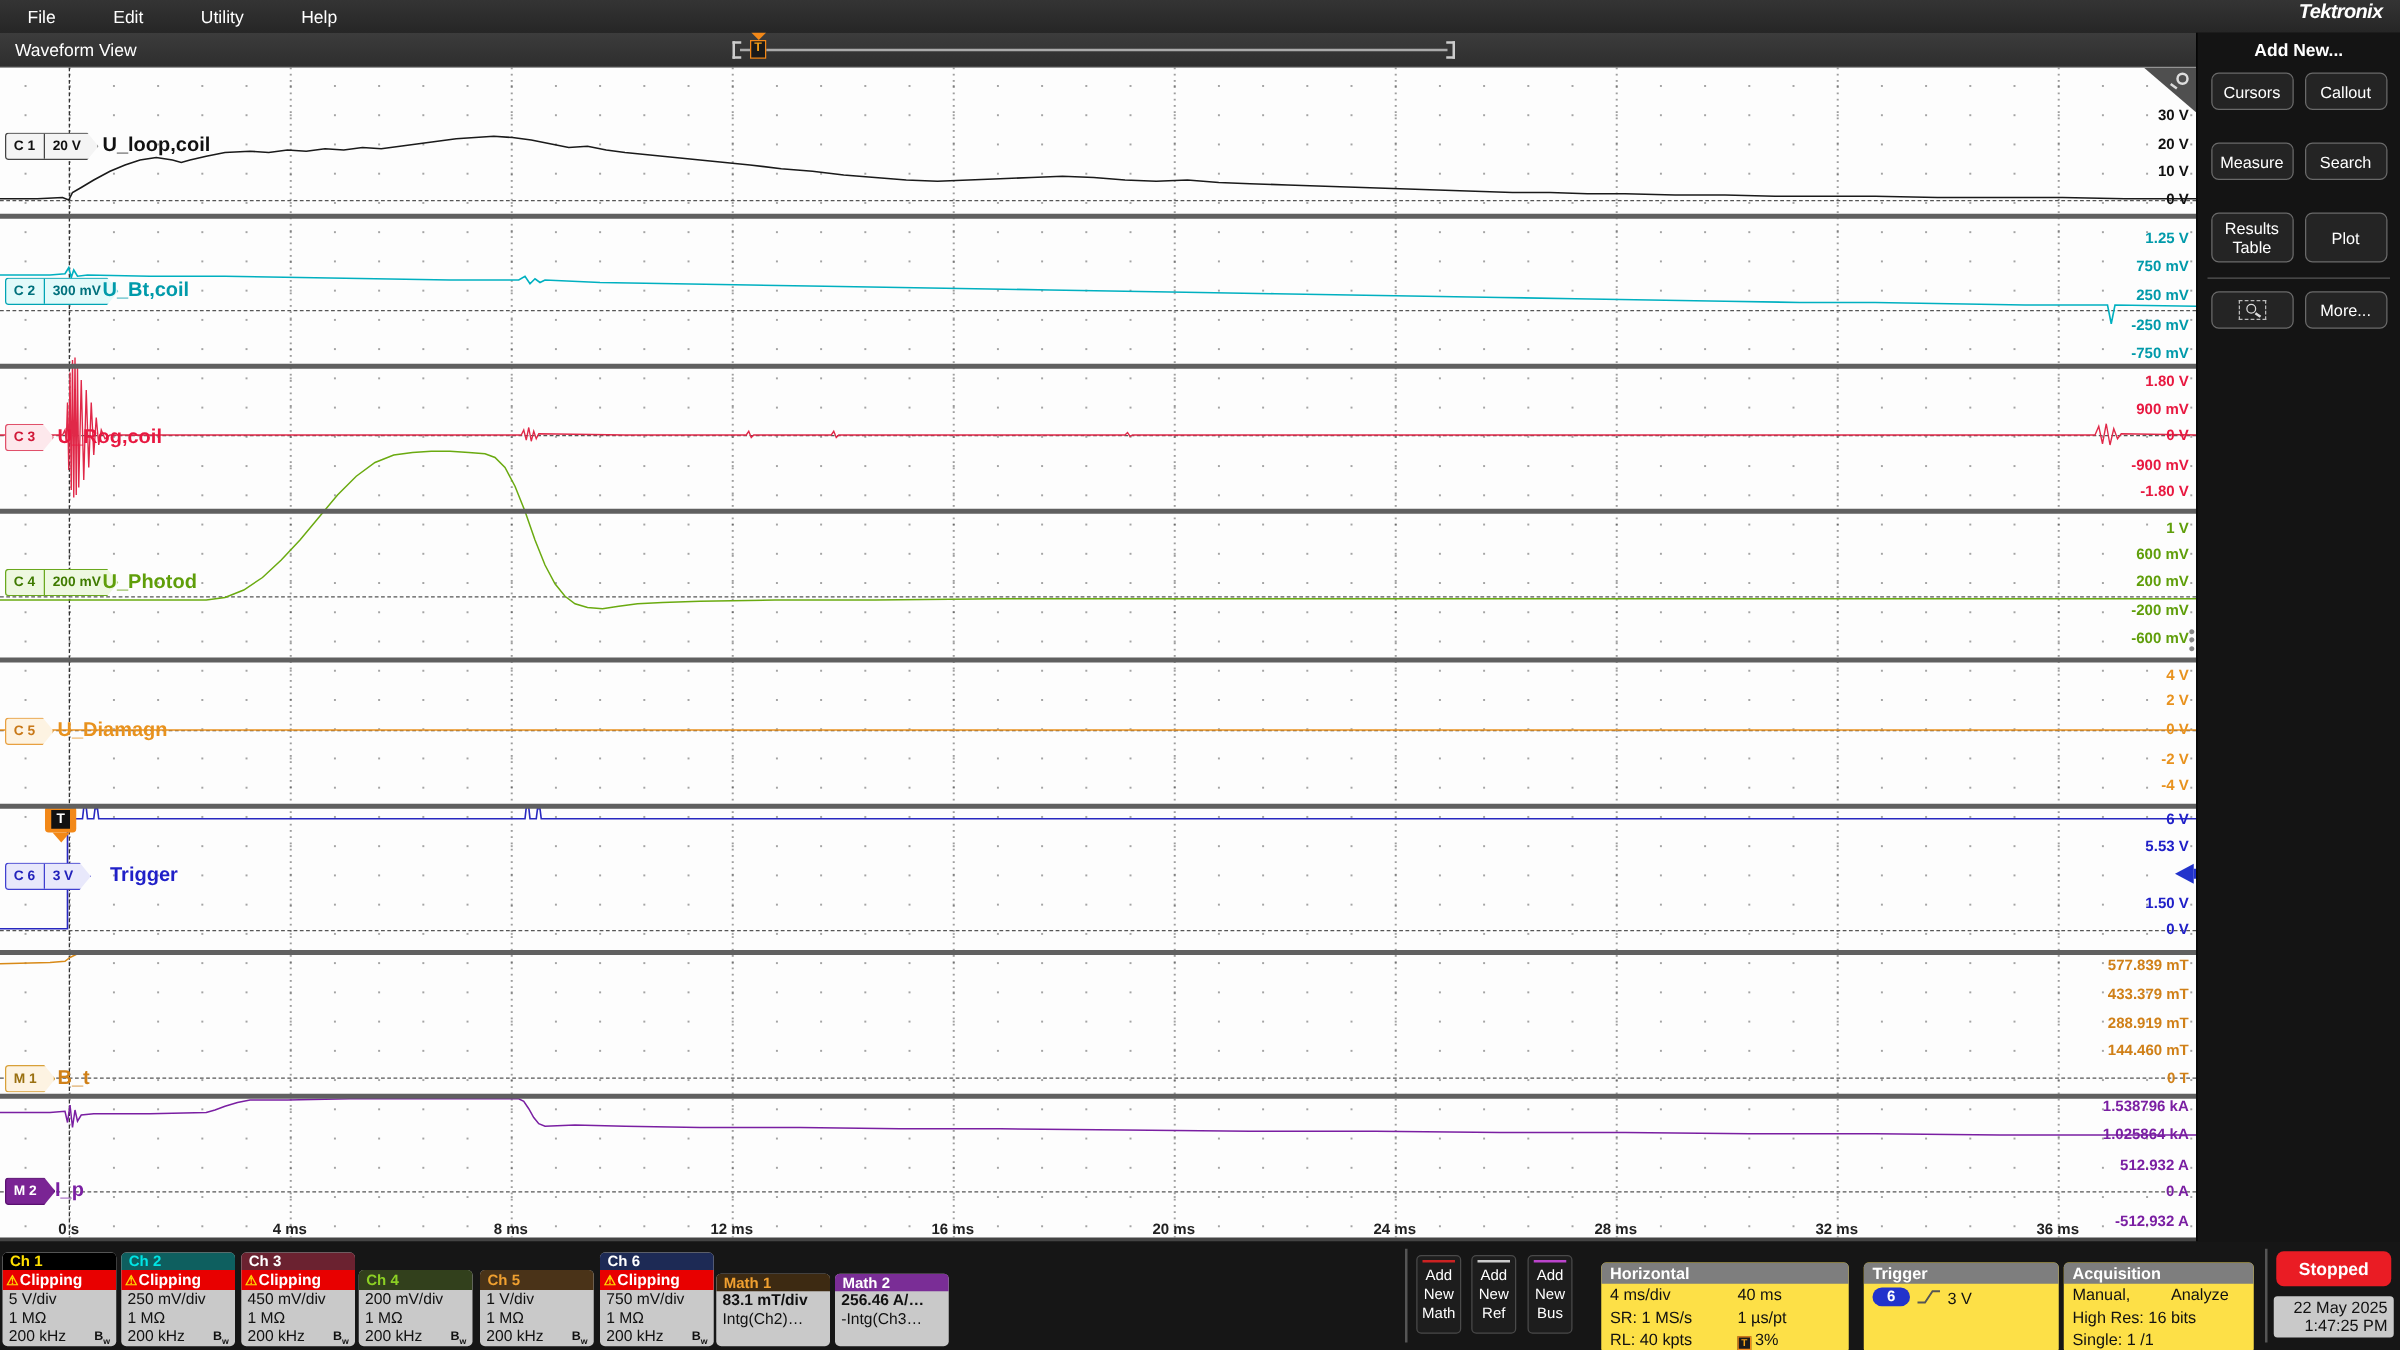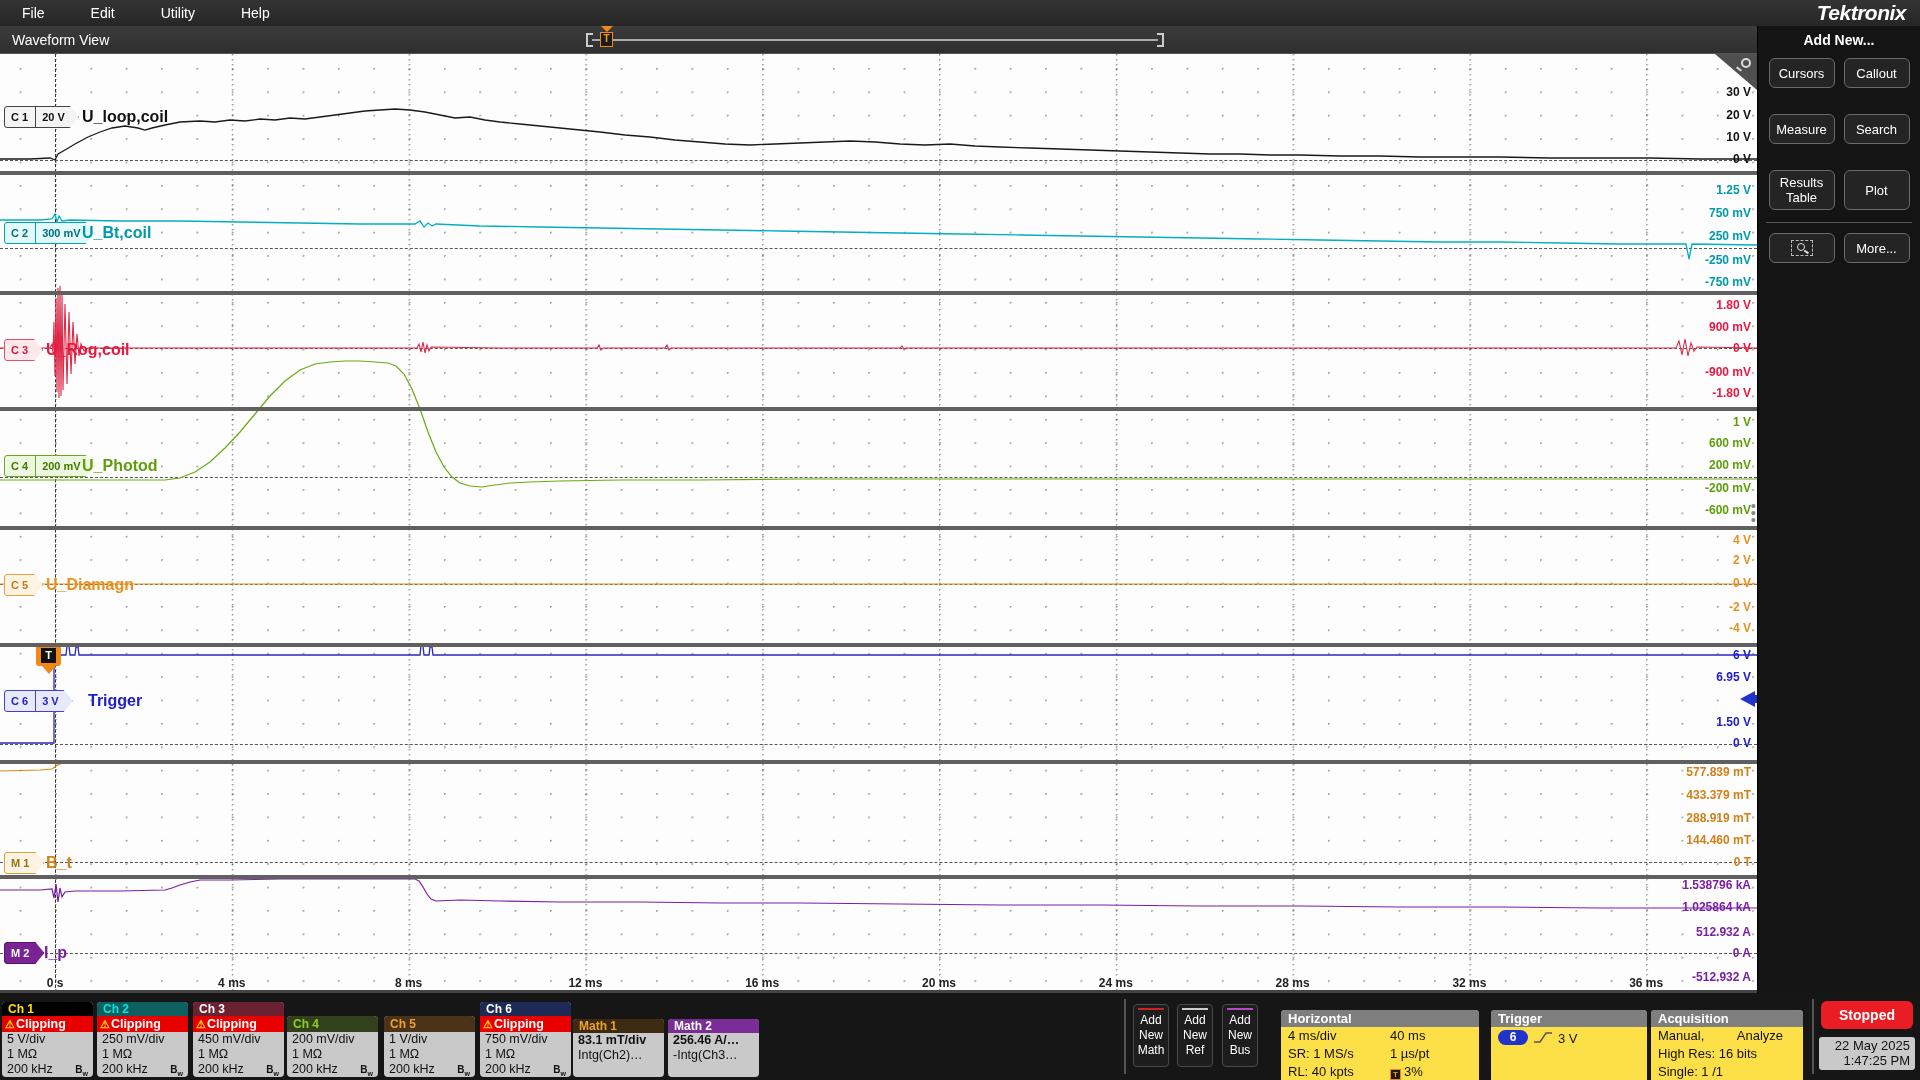--- a/index.html
+++ b/index.html
@@ -4,21 +4,21 @@
 <style>
   * { margin:0; padding:0; box-sizing:border-box; }
   html,body { width:1920px; height:1080px; overflow:hidden; background:#111;
     font-family:"Liberation Sans", sans-serif; -webkit-font-smoothing:antialiased; }
 
   
   .menubar { position:absolute; left:0; top:0; width:1920px; height:26px;
     background:linear-gradient(#343434,#262626); display:flex; align-items:center; z-index:30;}
   .menu-item { color:#fff; font-size:14px; padding:0 10px; margin-right:26px; cursor:default;}
   .menu-item:first-child { margin-left:12px; }
-  .brand { position:absolute; right:14px; top:1px; color:#fff; font-size:21px; font-weight:bold;
+  .brand { position:absolute; right:14px; top:1px; color:#fff; font-size:16px; font-weight:bold;
     font-style:italic; letter-spacing:-0.5px; }
 
   
   .waveform-col { position:absolute; left:0; top:26px; width:1757px; height:967px; }
   .view-titlebar { position:relative; width:100%; height:28px;
     background:linear-gradient(#3c3c3c,#2e2e2e); border-bottom:1px solid #555;
     color:#fff; font-size:14px; line-height:28px; padding-left:12px; }
   .panbar { position:absolute; left:586px; top:6px; width:578px; height:16px; }
   .panbar .track { position:absolute; left:6px; right:6px; top:7px; height:2px; background:#aaa; }
   .panbar .br { position:absolute; top:1px; width:7px; height:14px; border:2px solid #ccc; }
@@ -225,21 +225,21 @@
       <div class="scale-label" style="top: 486px; color: rgb(232, 146, 30);">4 V</div>
       <div class="scale-label" style="top: 506px; color: rgb(232, 146, 30);">2 V</div>
       <div class="scale-label" style="top: 529px; color: rgb(232, 146, 30);">0 V</div>
       <div class="scale-label" style="top: 553px; color: rgb(232, 146, 30);">-2 V</div>
       <div class="scale-label" style="top: 574px; color: rgb(232, 146, 30);">-4 V</div>
       <div class="badge" style="left: 4px; top: 531px; background: rgb(253, 243, 226); border: 1.5px solid rgb(232, 160, 64); color: rgb(200, 120, 24);">
         <span class="cell" style="padding-right: 14px;">C 5</span>
       </div>
       <div class="ch-label" style="left: 46px; top: 531px; color: rgb(232, 146, 30);">U_Diamagn</div>
       <div class="scale-label" style="top: 601px; color: rgb(32, 32, 200);">6 V</div>
-      <div class="scale-label" style="top: 623px; color: rgb(32, 32, 200);">6.95 V</div>
+      <div class="scale-label" style="top: 623px; color: rgb(32, 32, 200);">5.53 V</div>
       <div class="scale-label" style="top: 668px; color: rgb(32, 32, 200);">1.50 V</div>
       <div class="scale-label" style="top: 689px; color: rgb(32, 32, 200);">0 V</div>
       <div class="badge" style="left: 4px; top: 647px; background: rgb(232, 232, 251); border: 1.5px solid rgb(64, 64, 208); color: rgb(34, 34, 187);">
         <span class="cell">C 6</span>
         <span class="cell" style="border-left-color: rgb(64, 64, 208);">3 V</span>
       </div>
       <div class="ch-label" style="left: 88px; top: 647px; color: rgb(32, 32, 200);">Trigger</div>
       <div class="scale-label" style="top: 718px; color: rgb(208, 128, 24);">577.839 mT</div>
       <div class="scale-label" style="top: 741px; color: rgb(208, 128, 24);">433.379 mT</div>
       <div class="scale-label" style="top: 764px; color: rgb(208, 128, 24);">288.919 mT</div>

